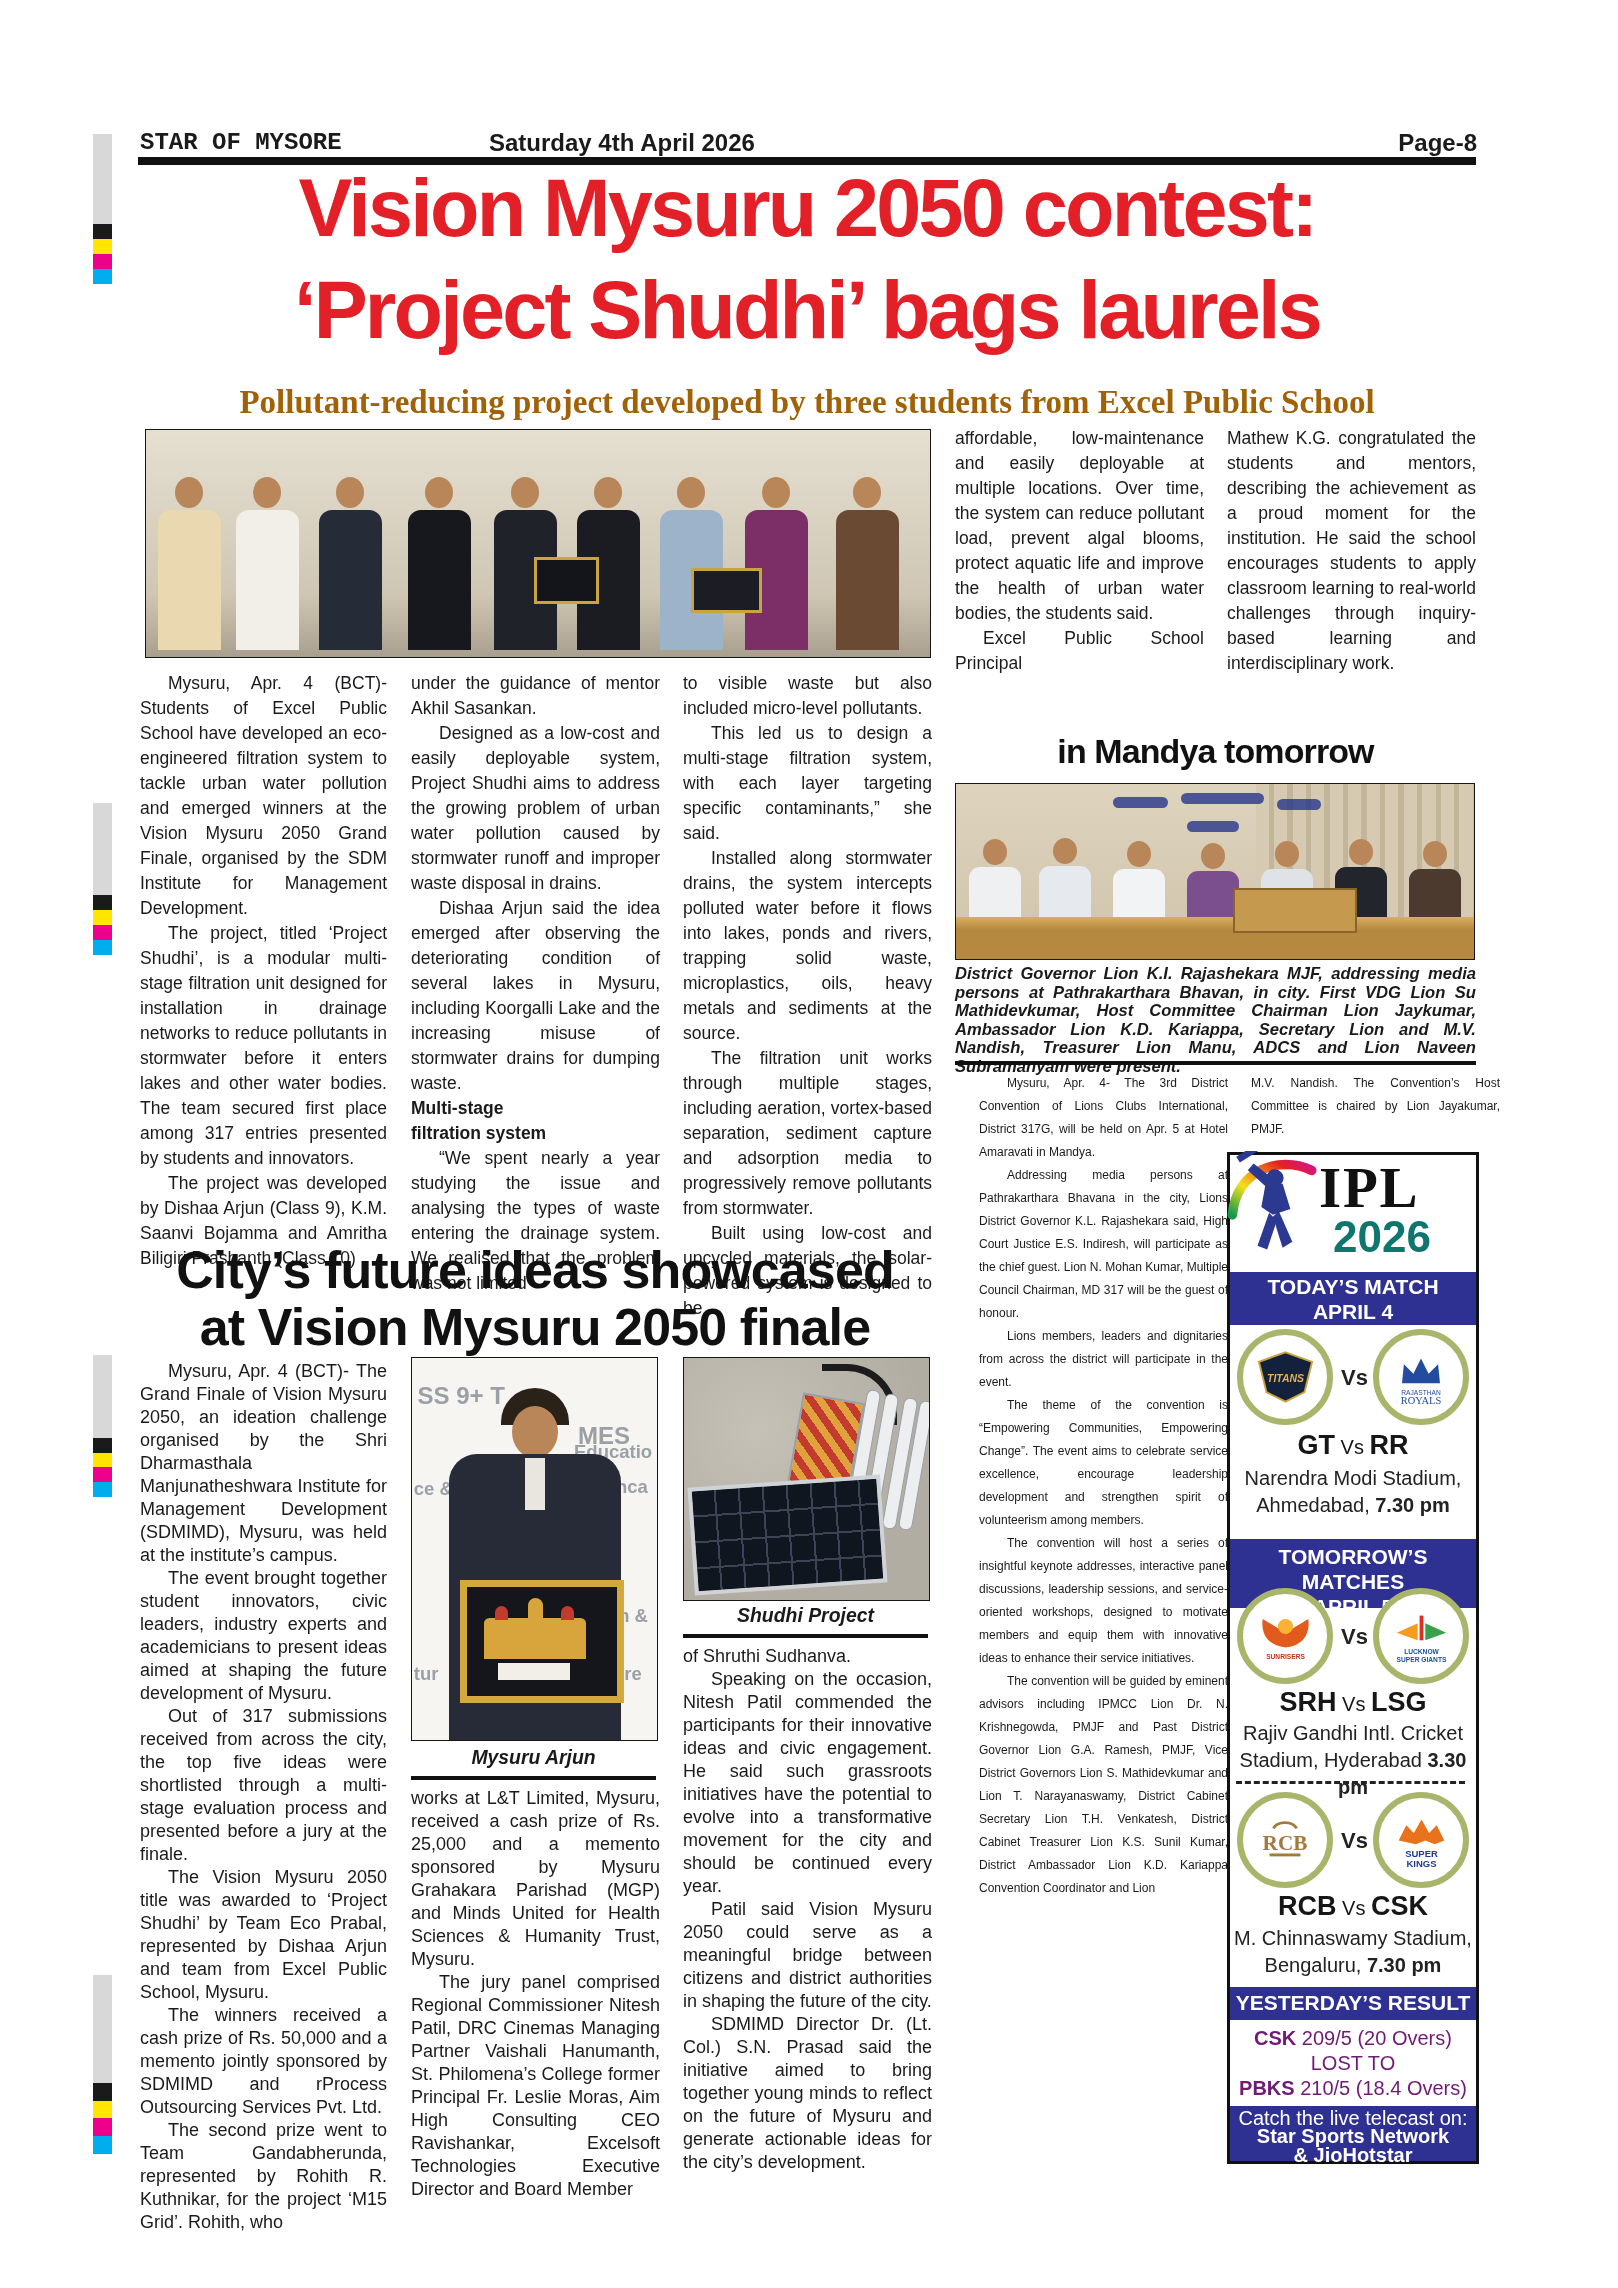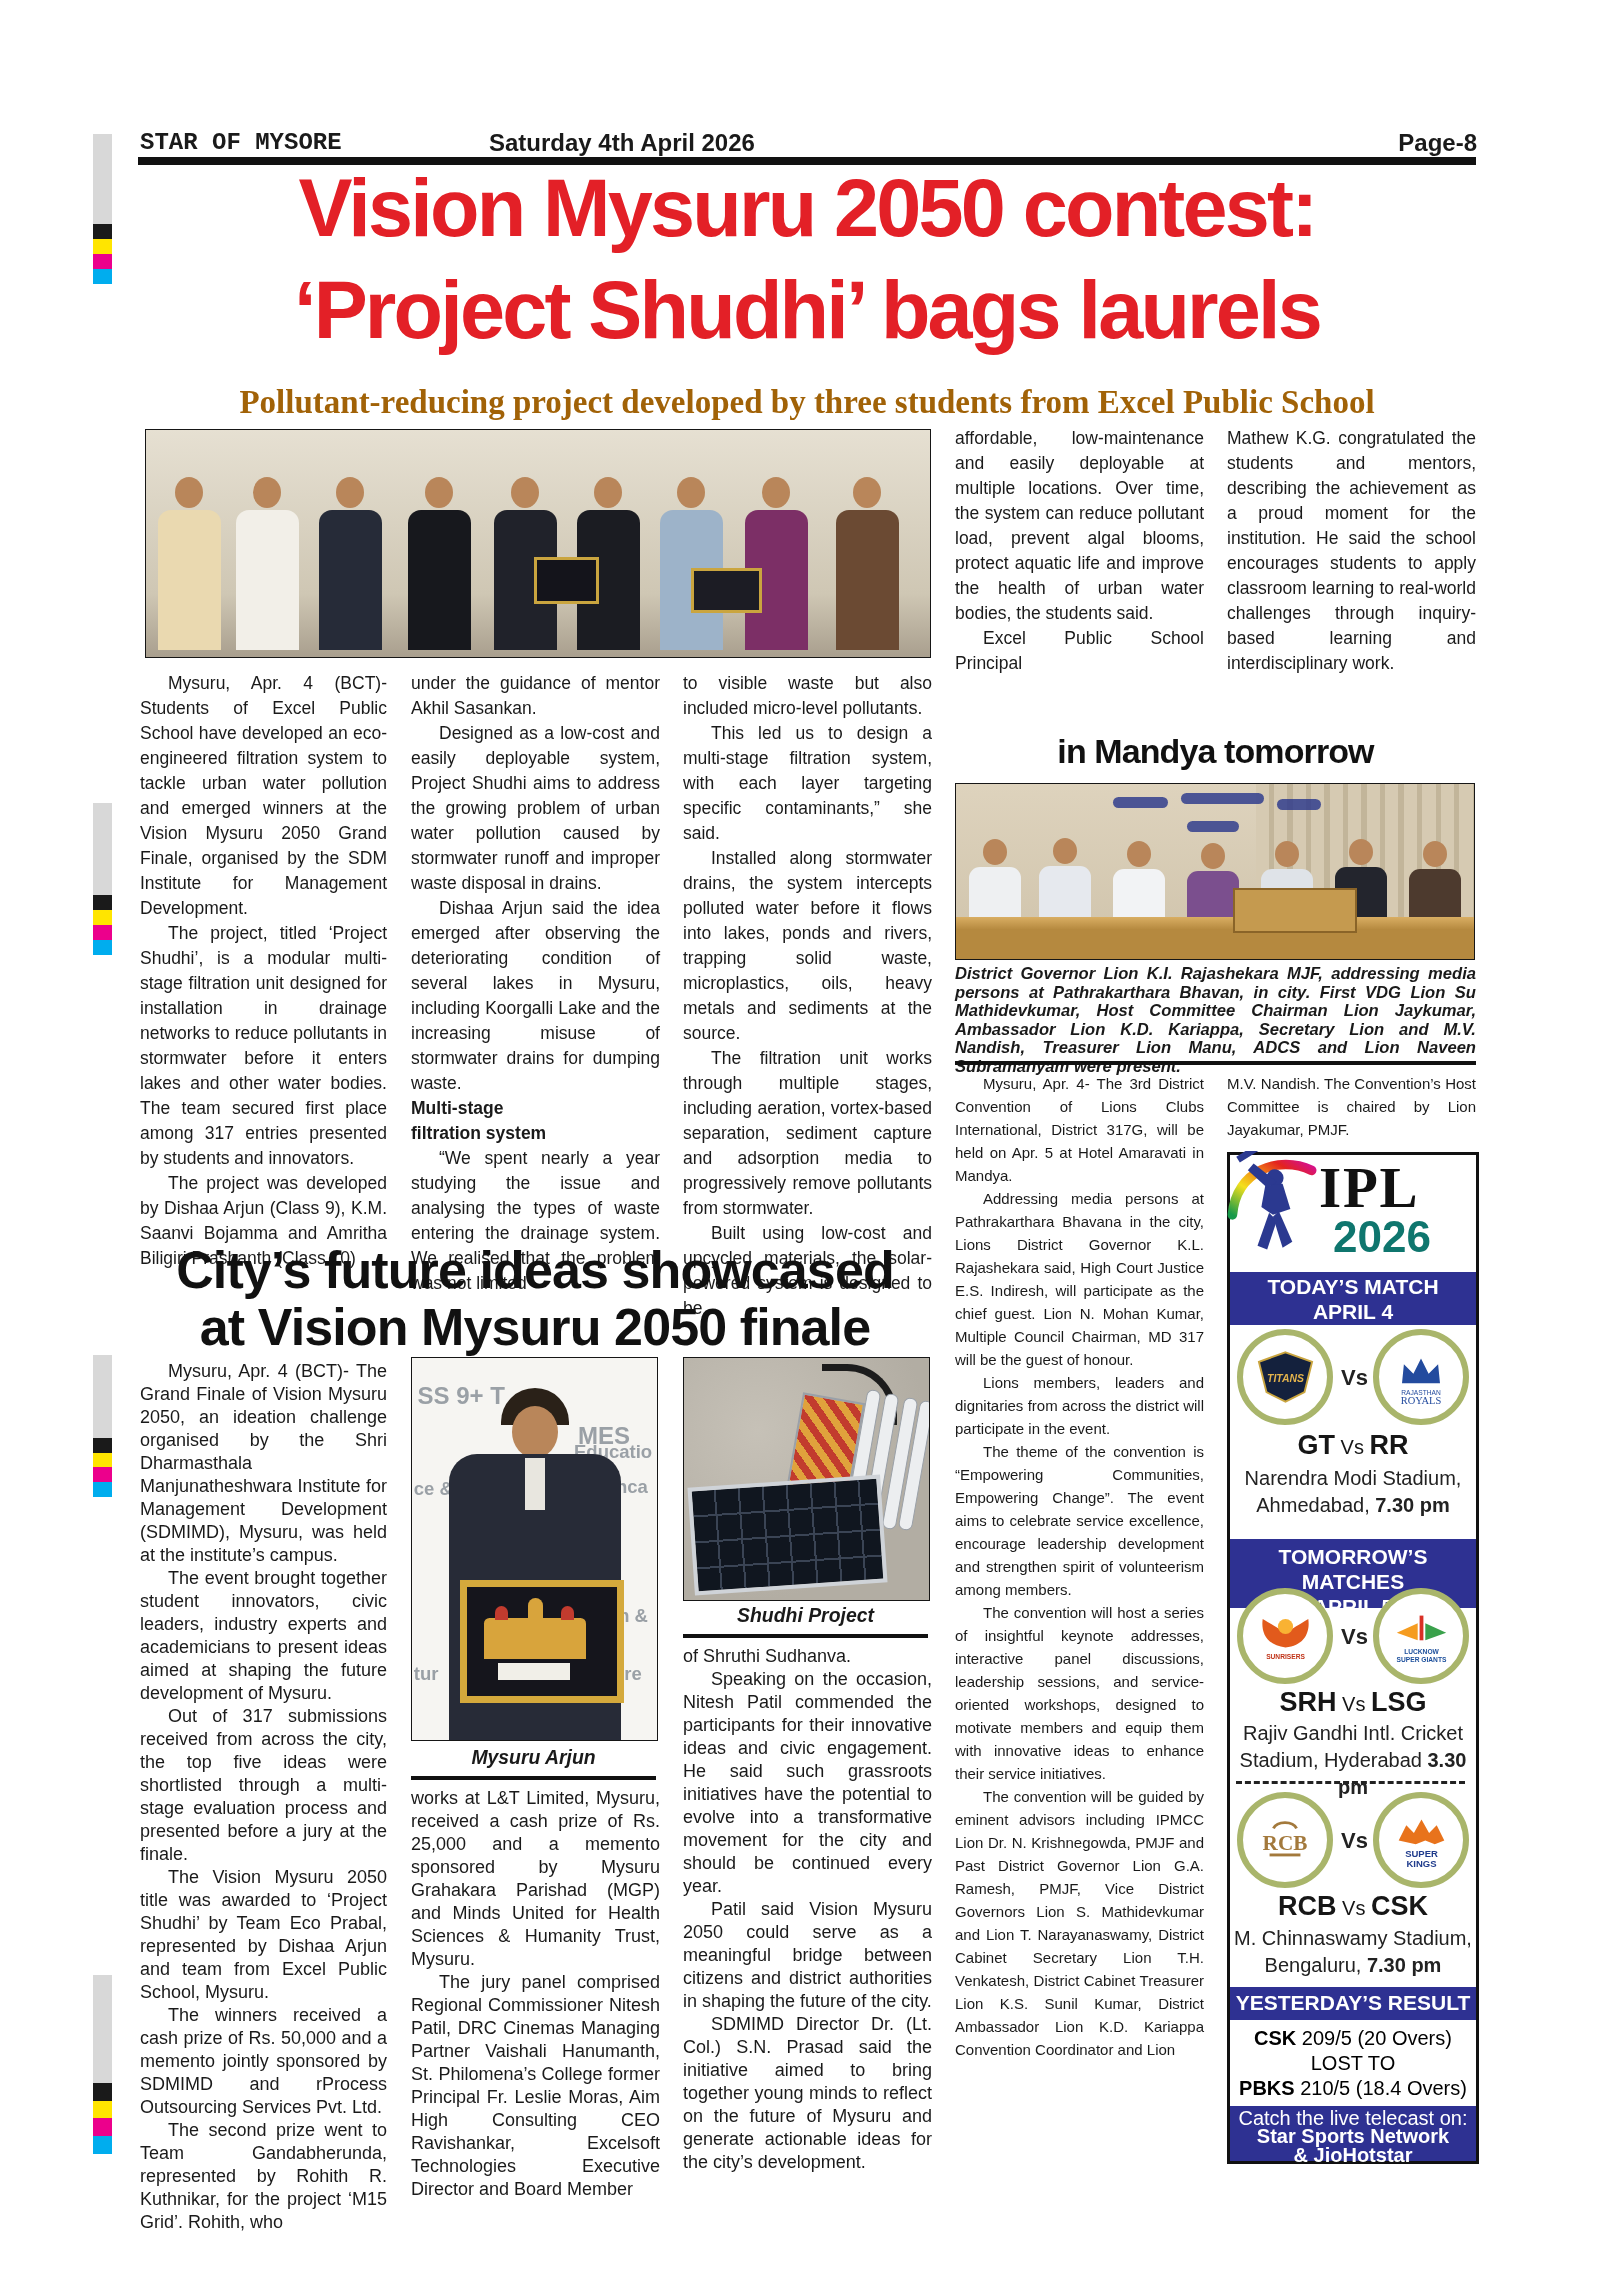--- a/index.html
+++ b/index.html
@@ -11,21 +11,21 @@
   .rule{background:#111;}
   
   .hl-red{color:#e32027;font-weight:bold;letter-spacing:-2.8px;text-align:center;line-height:1.0;}
   .hl-blk{color:#111;font-weight:bold;letter-spacing:-0.9px;text-align:center;line-height:1.0;}
   .subhead{font-family:"Liberation Serif",serif;font-weight:bold;font-size:33px;text-align:center;color:#a16207;}
   
   .col p.para{margin:0;text-align:justify;}
   .para.ind{text-indent:28px;}
   .para.ctr{text-align:center;font-weight:bold;white-space:pre-line;text-indent:0;}
   .lead-col{font-size:17.5px;line-height:25px;}
-  .lions-col{font-size:15px;line-height:23px;}
+  .lions-col{font-size:12px;line-height:23px;margin-left:24px;}
   .city-col{font-size:18px;line-height:23px;}
   .caption{font-weight:bold;font-style:italic;}
   .photo{border:1.8px solid #161616;overflow:hidden;background:#ddd;}
   
   .reg{left:93px;width:18.5px;position:absolute;}
   
   .iplbox{border:3.7px solid #111;background:#fff;overflow:visible;}
   .banner{background:#2e3192;color:#fff;font-weight:bold;text-align:center;}
   .ring{position:absolute;width:96px;height:96px;border-radius:50%;border:6.5px solid #a9b56b;background:#fff;box-sizing:border-box;
         display:flex;align-items:center;justify-content:center;}
@@ -309,21 +309,21 @@
     </div>
     <div class="abbrline" style="top:736px;">
       <span>RCB</span><span class="vsmid">Vs</span><span>CSK</span>
     </div>
     <div class="venue" style="top:770px;">
       <div><span>M. Chinnaswamy Stadium,</span></div>
       <div><span>Bengaluru, </span><b>7.30 pm</b></div>
     </div>
 
     <div class="abs banner" style="left:0;top:832px;width:100%;height:33px;font-size:21px;line-height:31px;">YESTERDAY’S RESULT</div>
-    <div class="abs" style="left:0;top:871px;width:100%;text-align:center;font-size:20px;line-height:25px;color:#000000;">
+    <div class="abs" style="left:0;top:871px;width:100%;text-align:center;font-size:20px;line-height:25px;color:#701a75;">
       <div><b>CSK</b><span> 209/5 (20 Overs)</span></div>
       <div>LOST TO</div>
       <div><b>PBKS</b><span> 210/5 (18.4 Overs)</span></div>
     </div>
     <div class="abs banner" style="left:0;top:951px;width:100%;height:55px;font-size:20px;line-height:18.5px;padding-top:2.8px;box-sizing:border-box;">
       <div style="font-weight:normal;">Catch the live telecast on:</div>
       <div>Star Sports Network</div>
       <div>&amp; JioHotstar</div>
     </div>
   </div>

